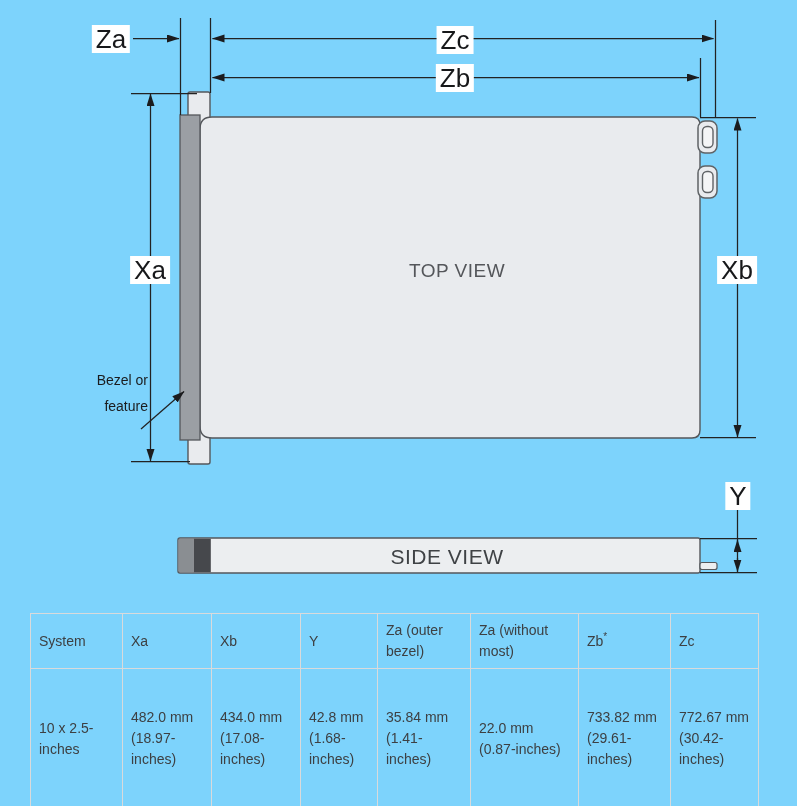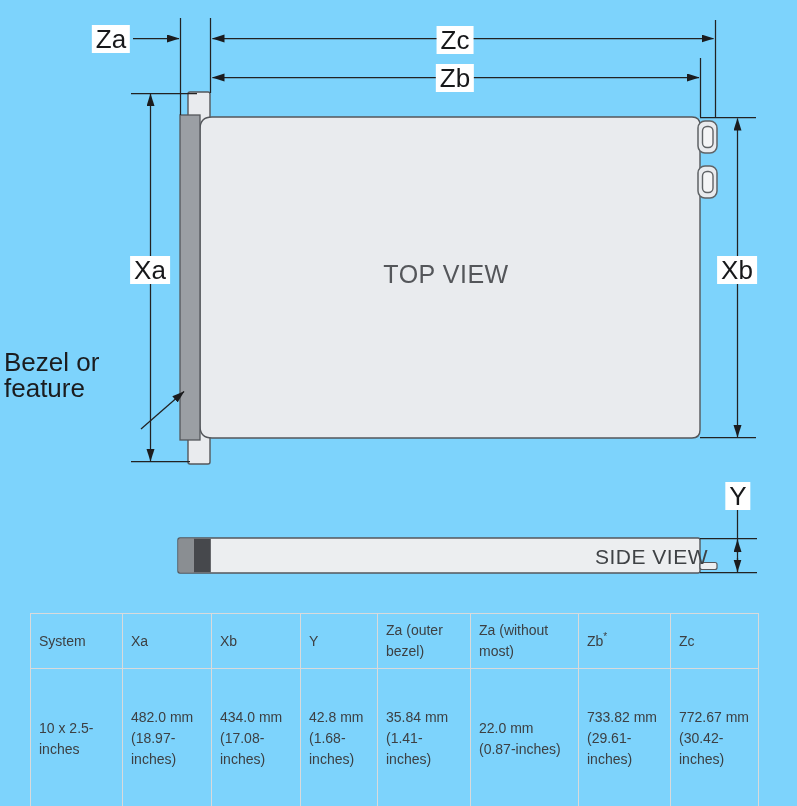--- a/index.html
+++ b/index.html
@@ -9,25 +9,25 @@
     overflow:hidden; font-family:"Liberation Sans", sans-serif;
   }
   .diagram-svg { position:absolute; left:0; top:0; }
   .dimlabel {
     position:absolute; font-size:26px; color:#17181a; background:#fff;
     line-height:1; padding:1px 4px; white-space:nowrap; transform:translateX(-50%);
   }
   .viewtitle {
     position:absolute; text-align:center; letter-spacing:0.5px; white-space:nowrap;
   }
-  .top-view-title { left:196px; top:260px; width:500px; font-size:25px; color:#54565a; }
-  .side-view-title { left:186px; top:545px; width:522px; font-size:21px; color:#3f4245;text-align:right; }
+  .top-view-title { left:207px; top:260px; width:500px; font-size:19px; color:#54565a; }
+  .side-view-title { left:186px; top:545px; width:522px; font-size:21px; color:#3f4245; }
   .bezel-note {
-    position:absolute; left:4px; top:349px; width:144px; 
-    font-size:26px; line-height:26px; color:#1b1c1e;
+    position:absolute; left:4px; top:367px; width:144px; text-align:right;
+    font-size:14px; line-height:26px; color:#1b1c1e;
   }
   .bezel-note .underlined {
     text-decoration-thickness:1.5px; text-underline-offset:4px;
   }
   
   .dims-table {
     position:absolute; left:30px; top:613px; width:728px;
     border-collapse:collapse; table-layout:fixed;
     font-size:14px; color:#3d4043;
   }

